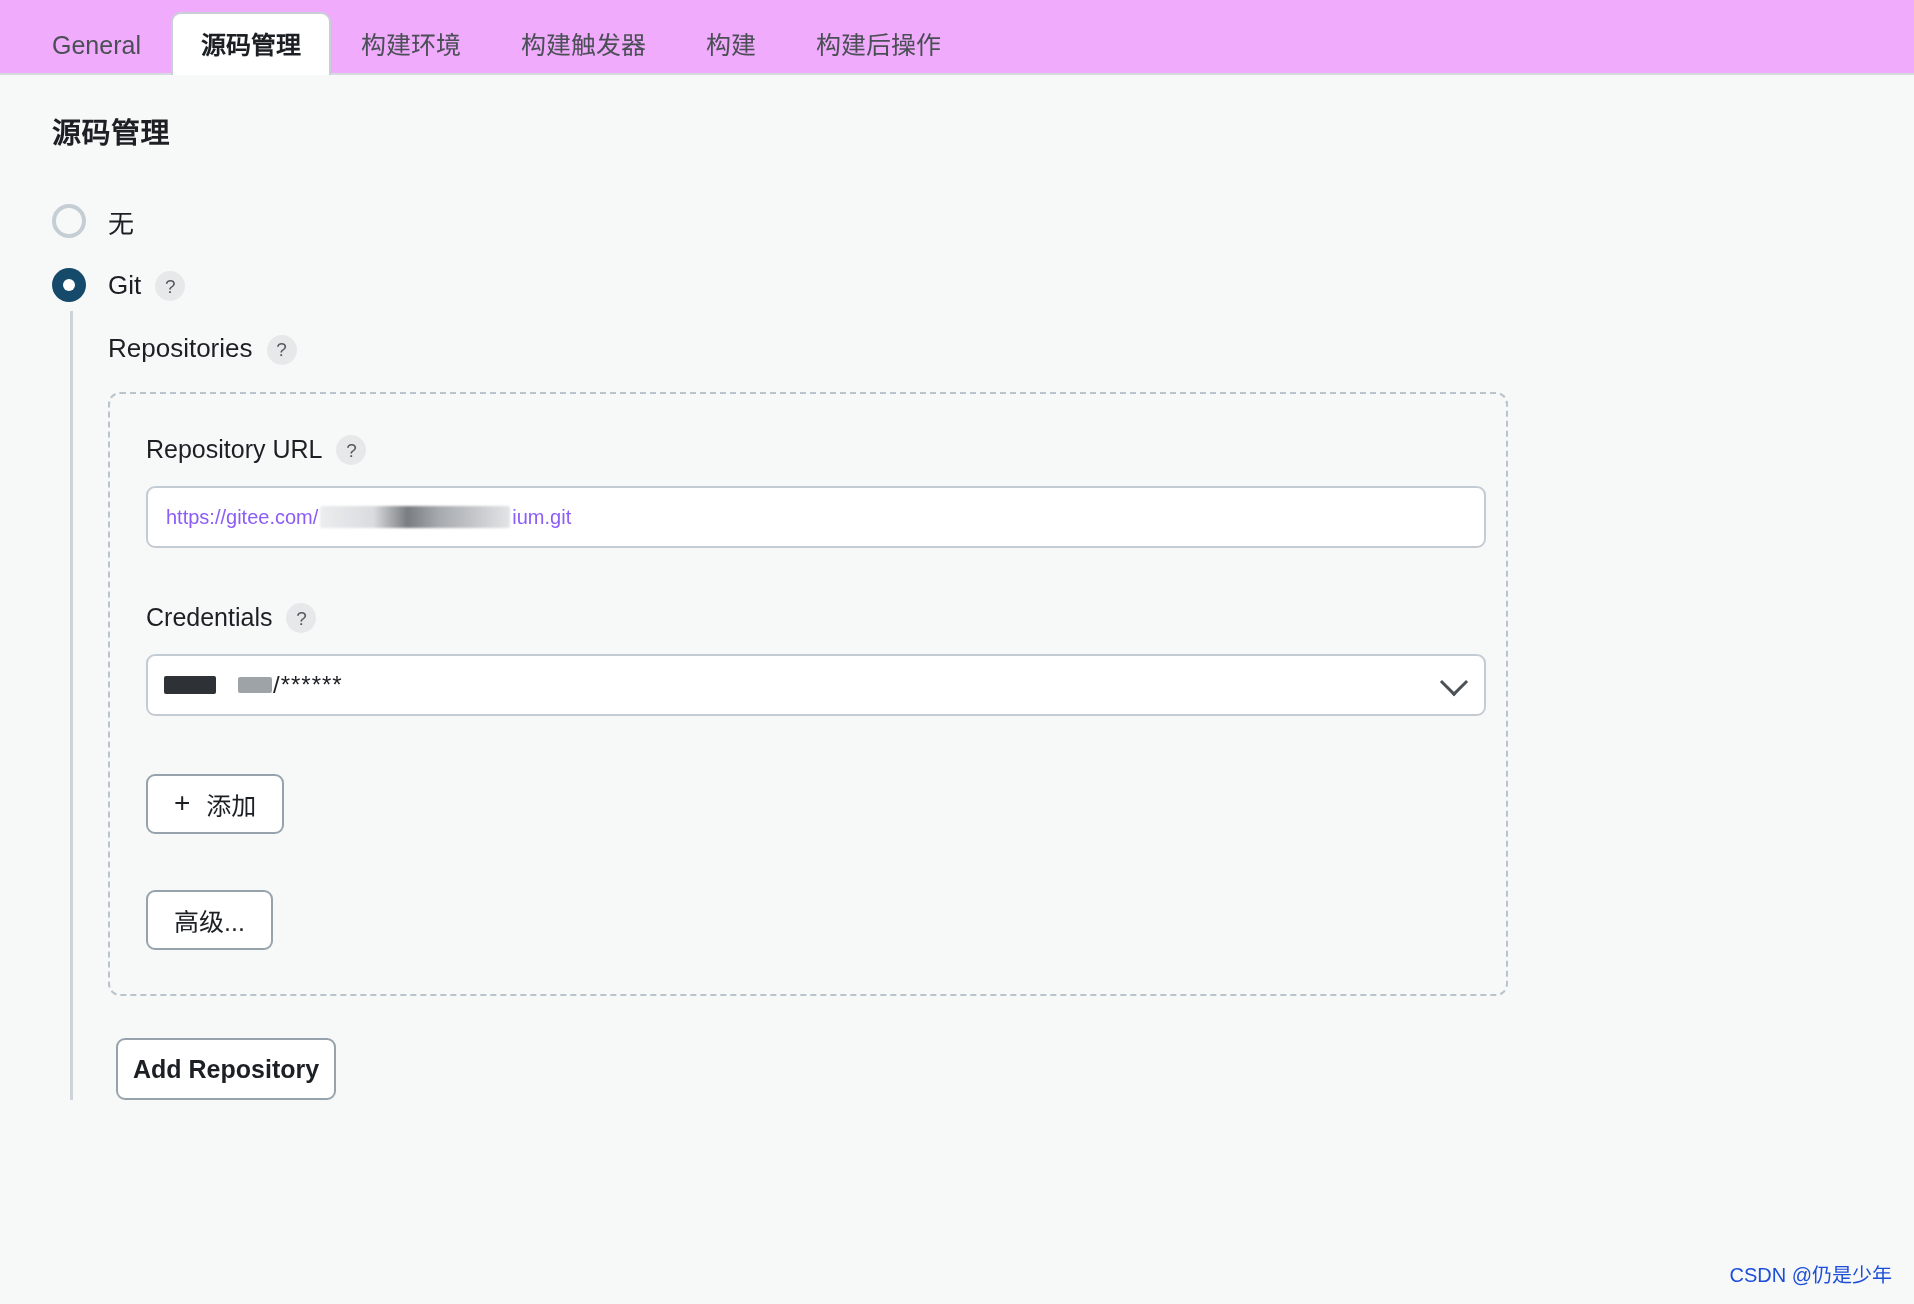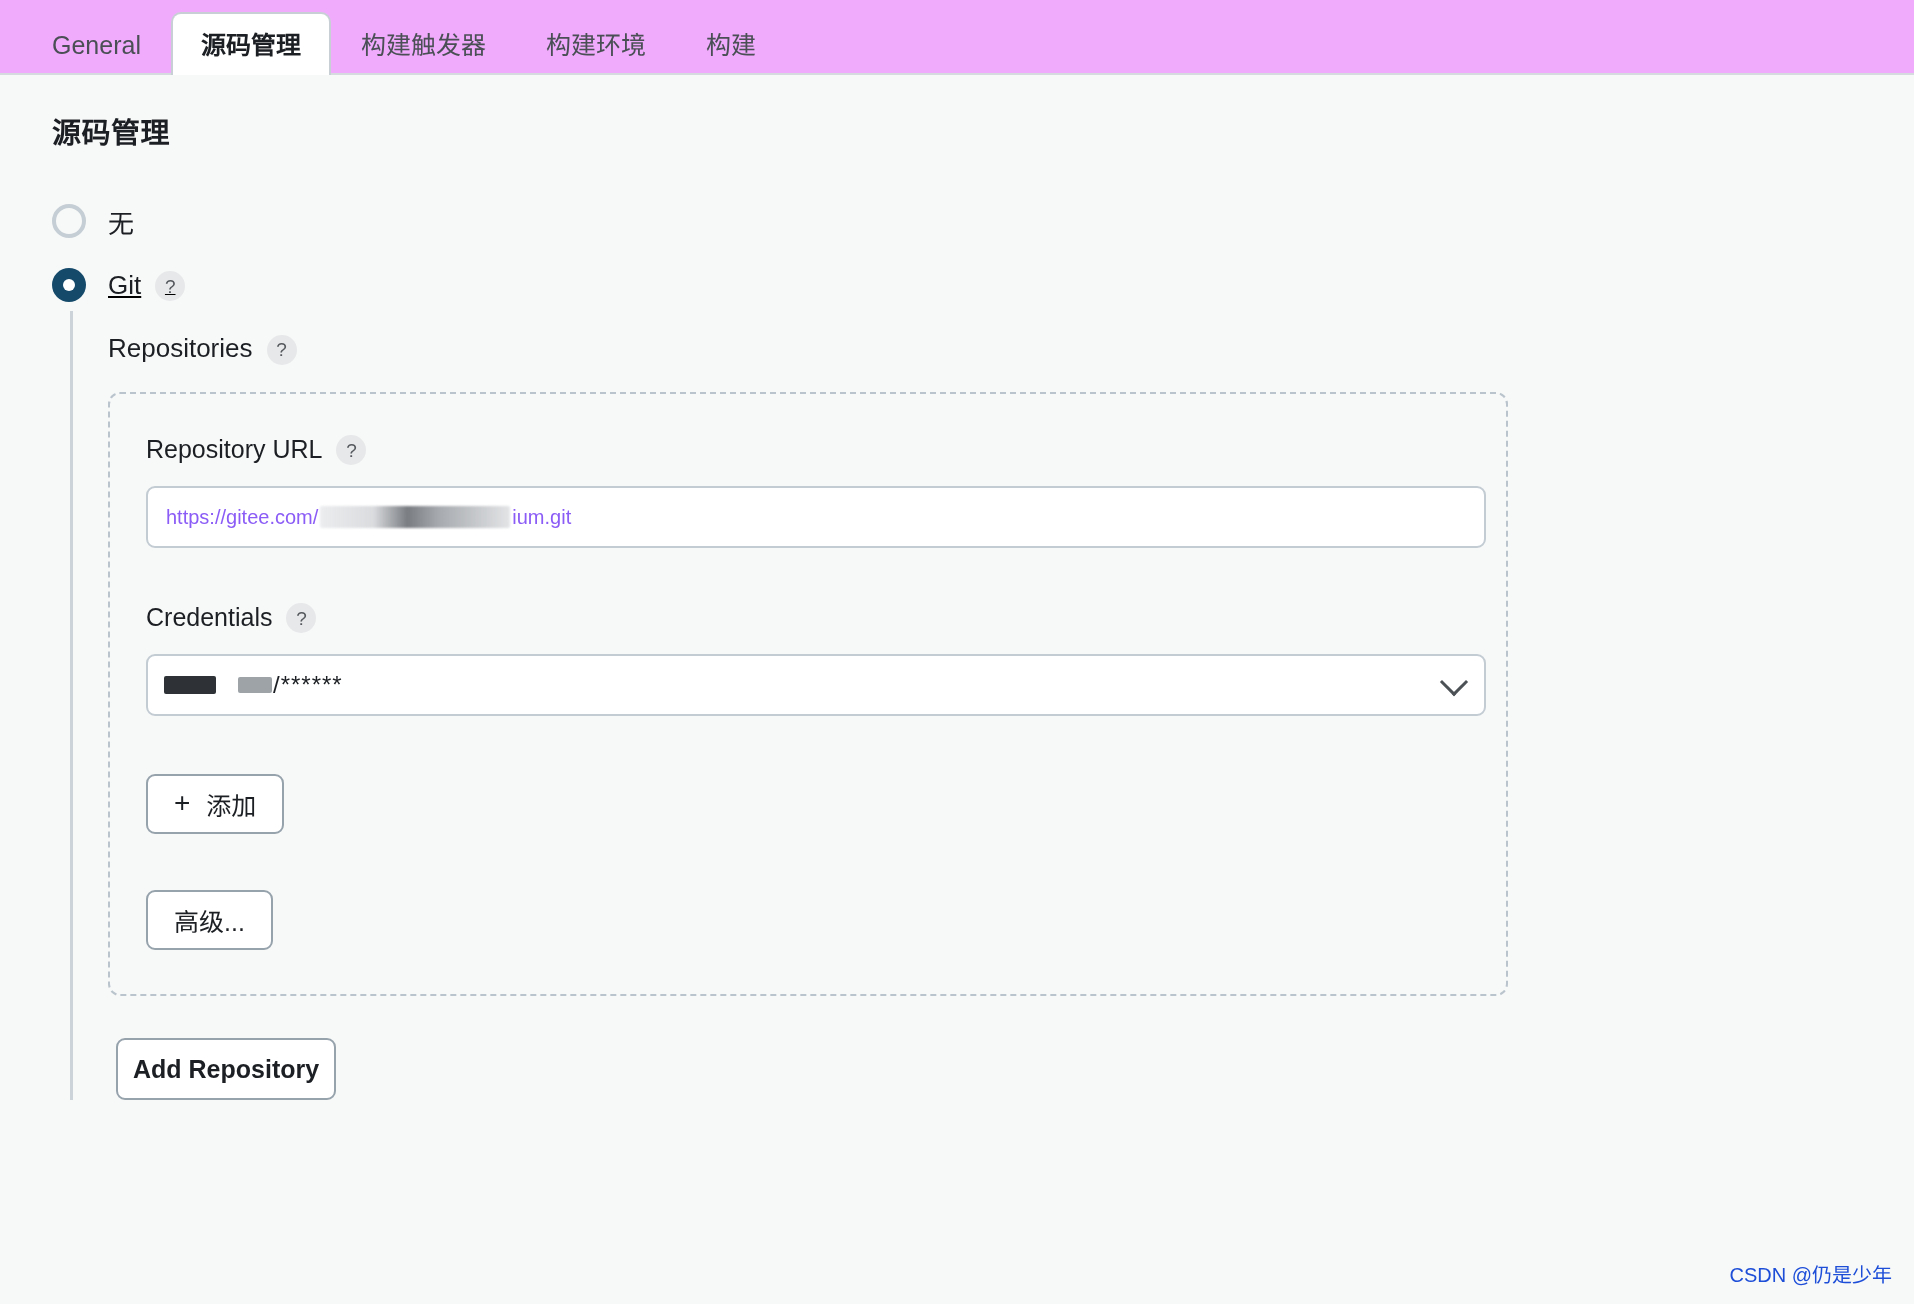--- a/index.html
+++ b/index.html
@@ -59,21 +59,21 @@
     letter-spacing: .5px;
   }
 
   
   .radio-row {
     display: flex;
     align-items: center;
     margin: 0 0 0 52px;
     height: 52px;
   }
-  .radio-row + .radio-row { margin-top: 12px; text-decoration: underline; }
+  .radio-row + .radio-row { margin-top: 12px; }
   .radio {
     width: 34px; height: 34px;
     border-radius: 50%;
     flex: 0 0 auto;
     margin-right: 22px;
     cursor: pointer;
   }
   .radio.off {
     background: #f7f8f8;
     border: 4px solid #c5ced4;
@@ -264,23 +264,24 @@
     color: #1d4ed8;
     user-select: none;
   }
 </style>
 </head>
 <body>
 
 <div class="tabbar">
   <div class="tab">General</div>
   <div class="tab active">源码管理</div>
+  <div class="tab">构建环境</div>
   <div class="tab">构建触发器</div>
-  <div class="tab">构建环境</div>
   <div class="tab">构建</div>
+  <div class="tab">构建后操作</div>
 </div>
 
 <div class="page">
 
   <h1 class="page-title">源码管理</h1>
 
   <div class="radio-row">
     <span class="radio off"></span>
     <span class="radio-label">无</span>
   </div>

